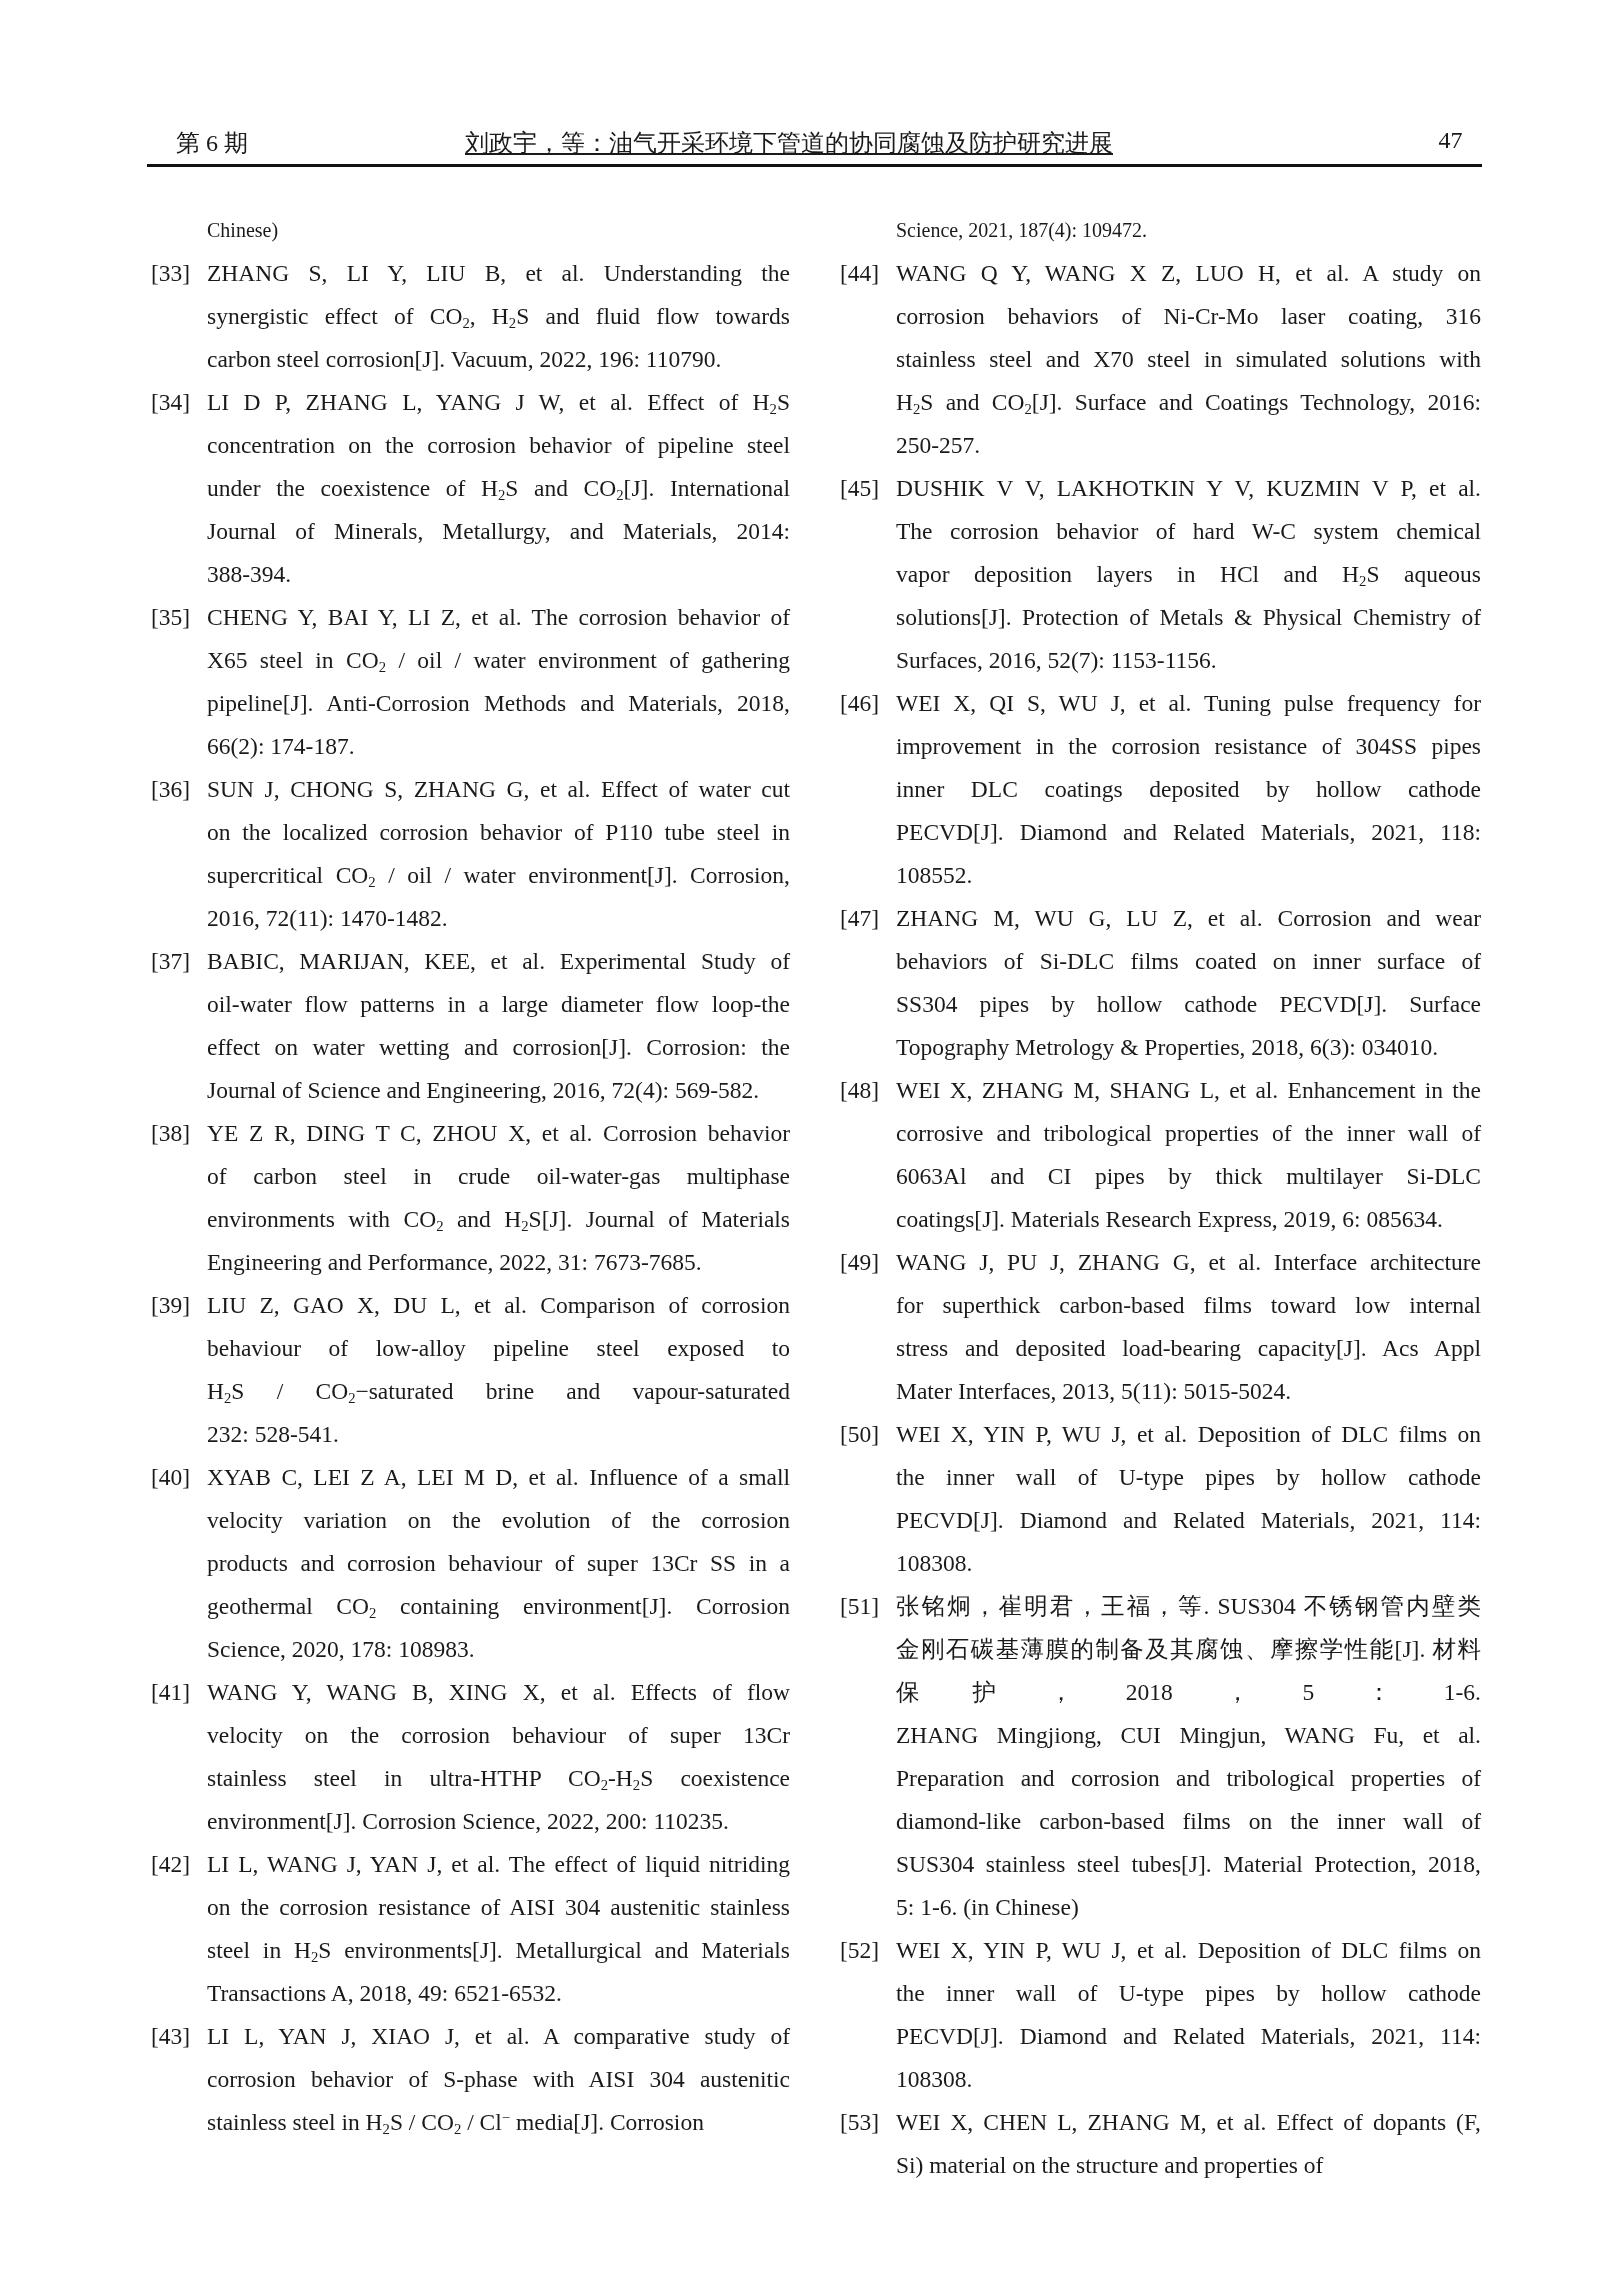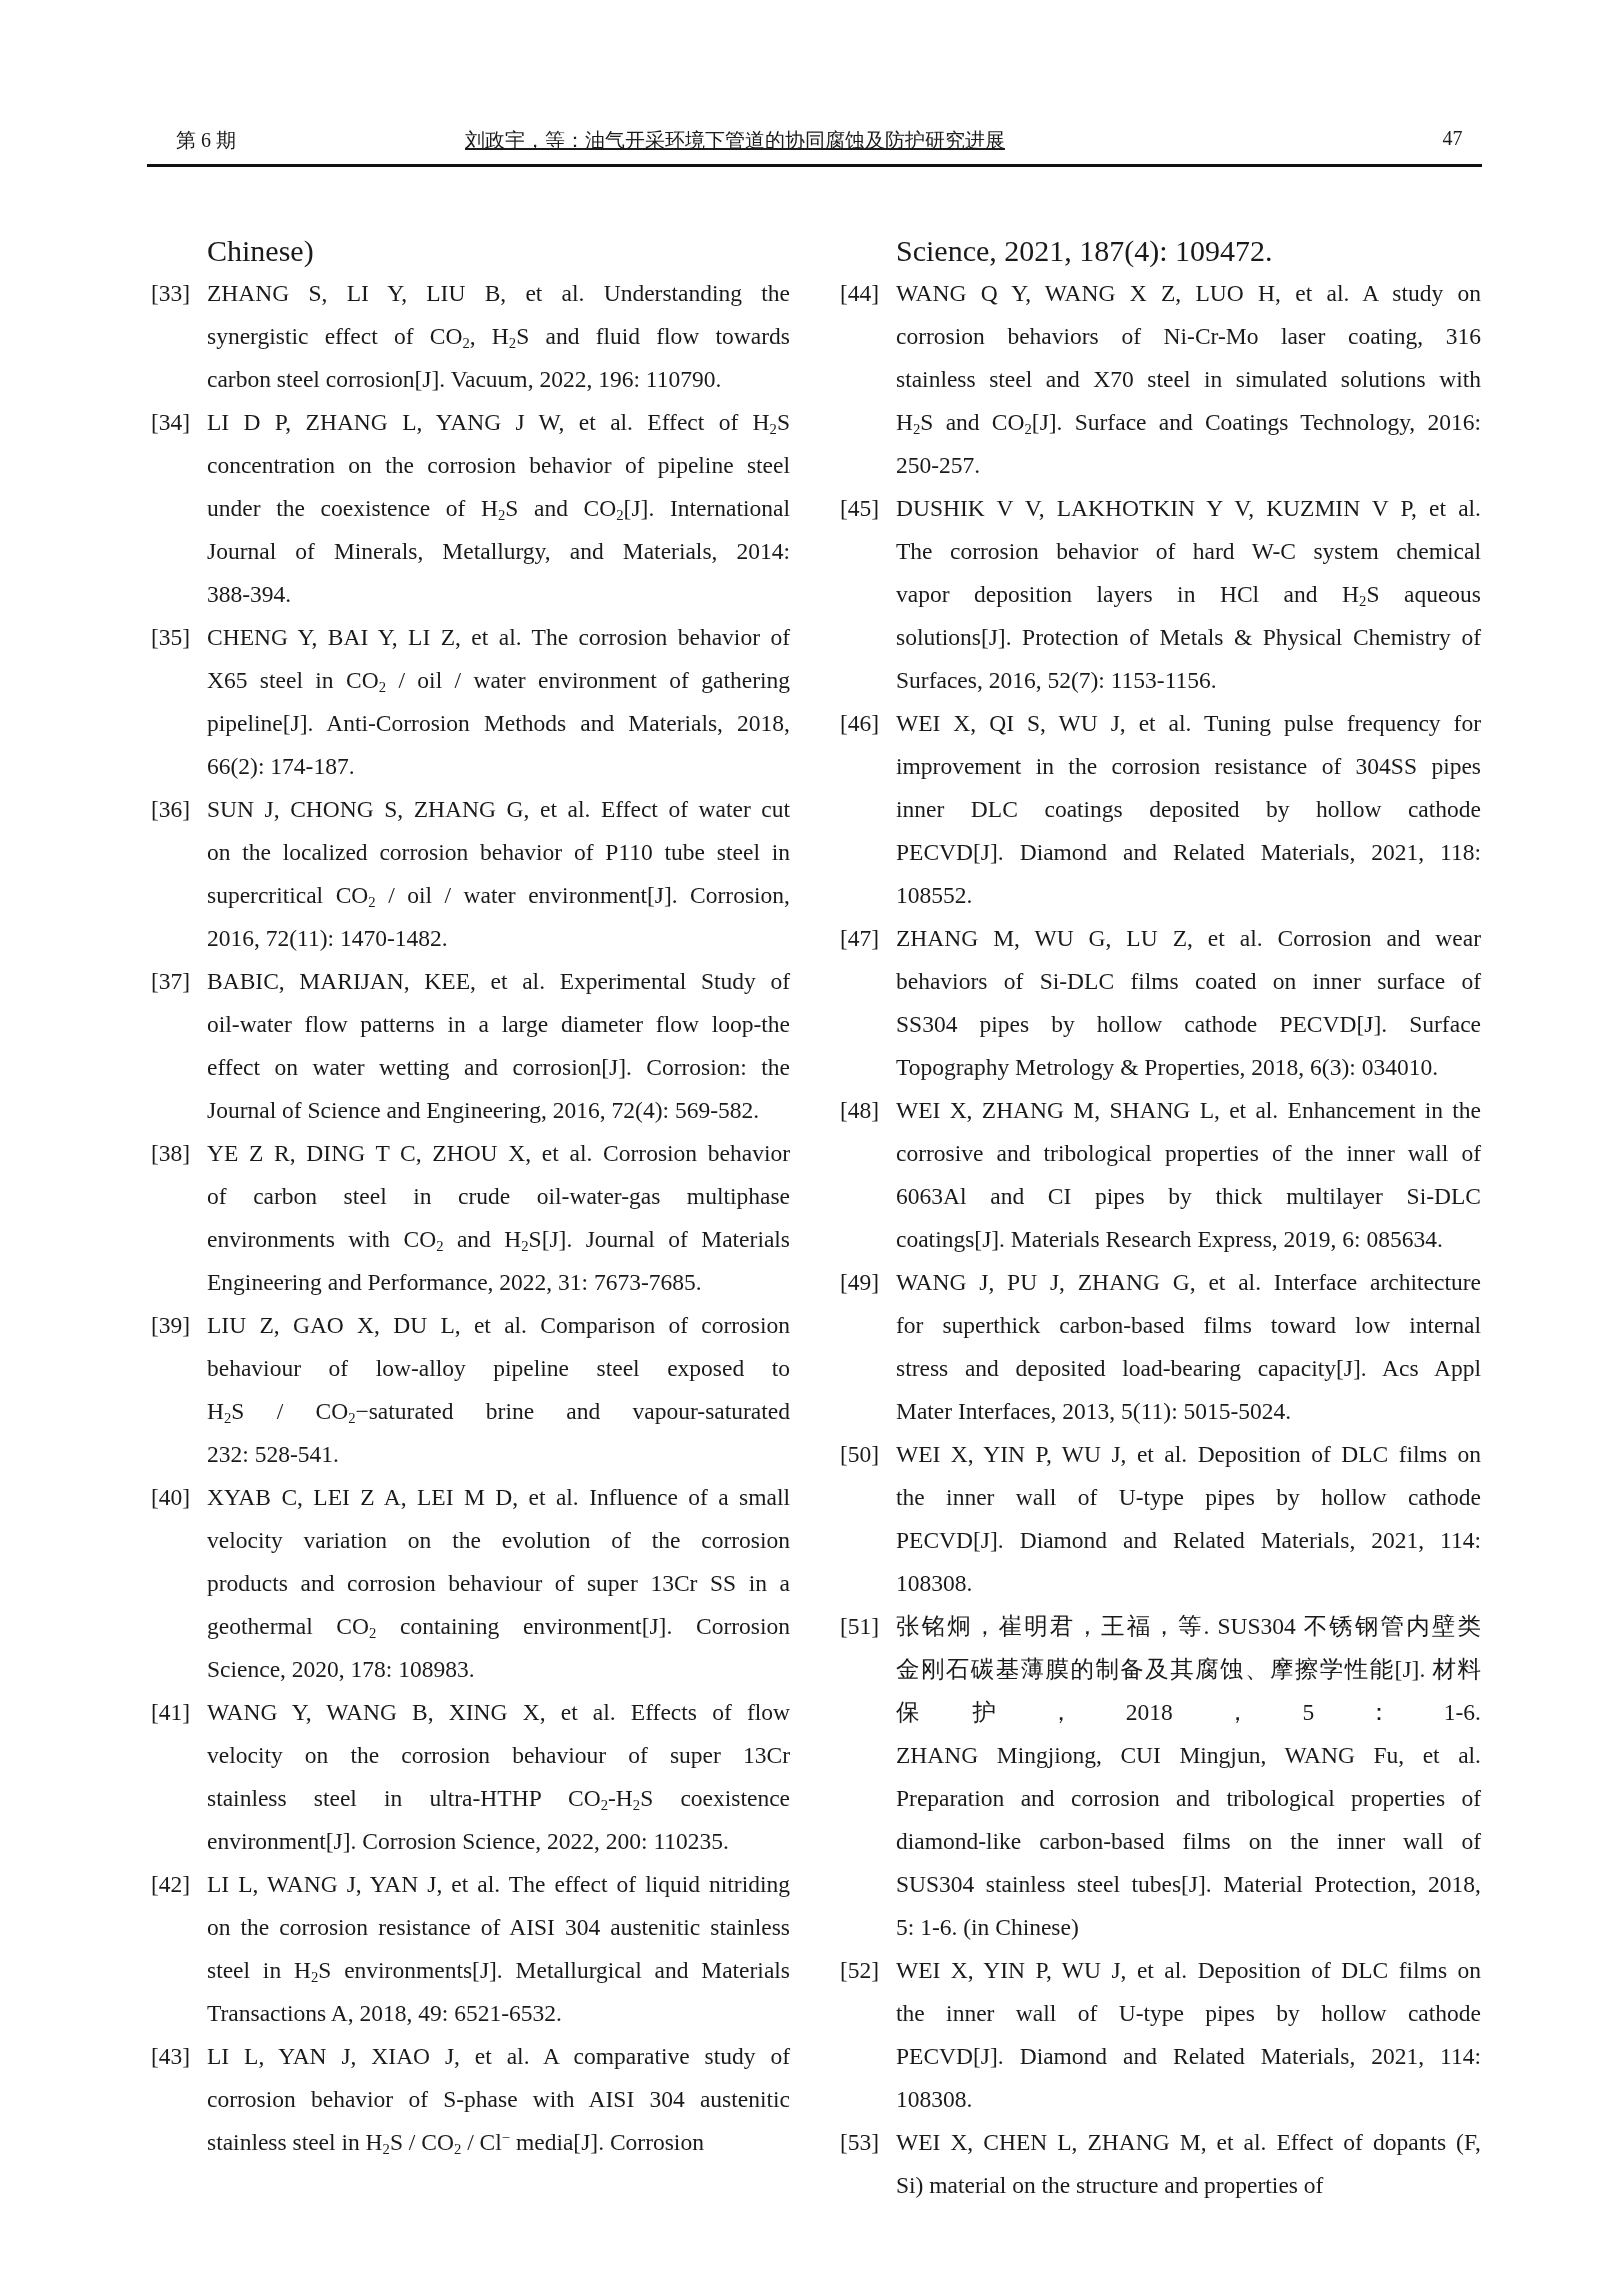--- a/index.html
+++ b/index.html
@@ -1,35 +1,35 @@
 <!DOCTYPE html>
 <html><head>
 <meta charset="utf-8">
 <style>
   html, body { margin: 0; padding: 0; background: #ffffff; }
   body { width: 1621px; height: 2293px; position: relative; overflow: hidden;
          font-family: "Liberation Serif", "DejaVu Serif", serif; color: #1a1a1a; }
   .header { position: absolute; left: 147px; top: 123px; width: 1335px; height: 39px; }
-  .header span { position: absolute; top: 3.9px; font-size: 20px; }
+  .header span { position: absolute; top: 3.9px; font-size: 24px; }
   .h-left { left: 29px; }
   .h-center { left: 318px; text-decoration: underline; }
   .h-right { right: 19.6px; }
   .rule { position: absolute; left: 147px; top: 164px; width: 1335px; height: 2.9px; background: #111; }
 
   .col { position: absolute; top: 209px; width: 639px; }
   .col-left { left: 151px; }
   .col-right { left: 840px; width: 641px; }
 
   .ref { position: relative; padding-left: 56px; font-size: 23.5px; line-height: 43px; }
   .ref .num { position: absolute; left: 0; top: 0; }
   .ref .line { display: block; text-align: justify; text-align-last: justify; height: 43px; white-space: nowrap; }
   .ref .line.last { text-align-last: left; }
   .ref sub { font-size: 14.7px; vertical-align: -3.9px; line-height: 0; }
   .ref sup { font-size: 14.7px; vertical-align: 7.8px; line-height: 0; }
-  .cont { padding-left: 56px; font-size: 30px; line-height: 43px; margin-top: 20px; }
+  .cont { padding-left: 56px; font-size: 20px; line-height: 43px; }
 </style>
 </head>
 <body>
 
 <div class="header">
   <span class="h-left">第 6 期</span>
   <span class="h-center">刘政宇，等：油气开采环境下管道的协同腐蚀及防护研究进展</span>
   <span class="h-right">47</span>
 </div>
 <div class="rule"></div>

